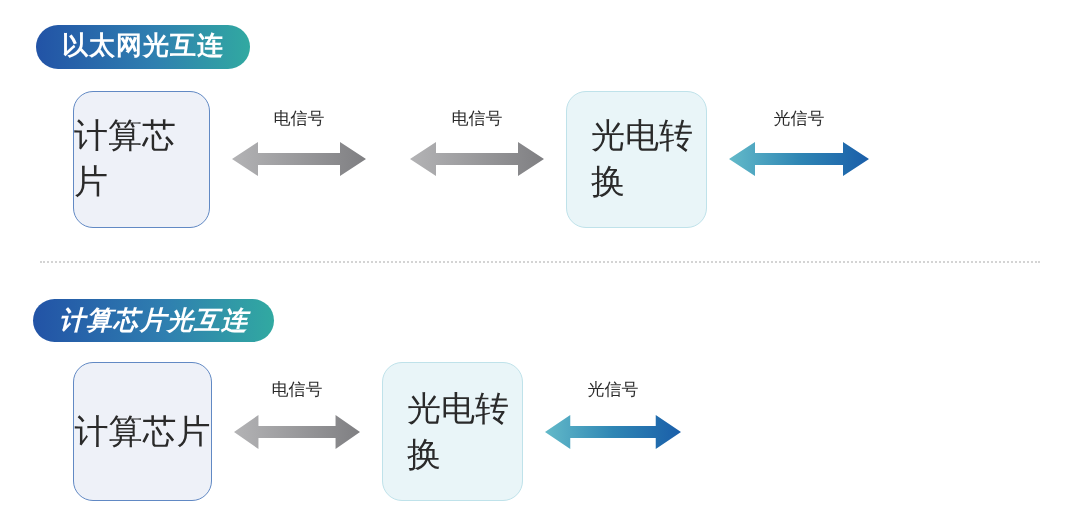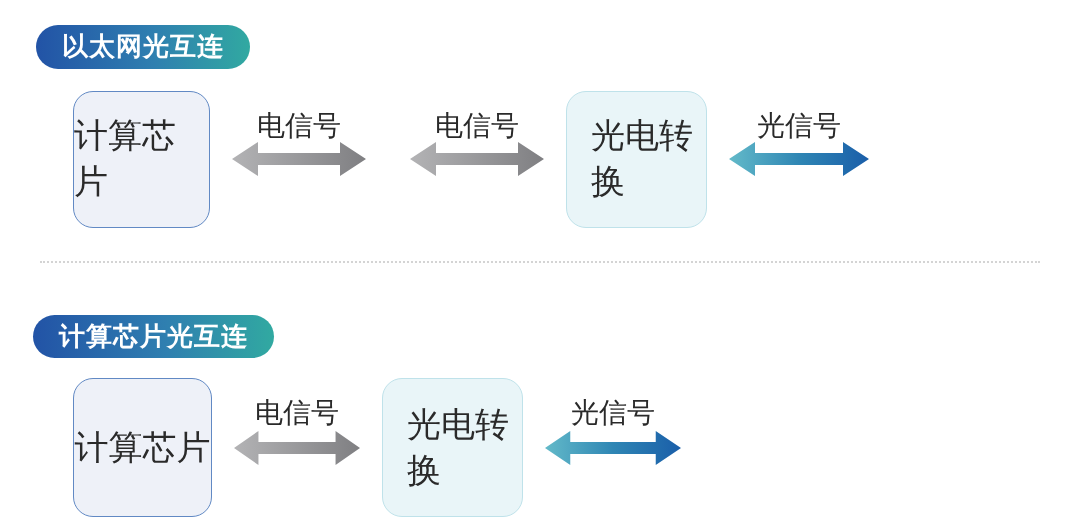--- a/index.html
+++ b/index.html
@@ -8,21 +8,21 @@
     background: #ffffff;
     font-family: "Liberation Sans", "DejaVu Sans", sans-serif;
   }
   .page {
     position: relative;
     width: 1080px;
     height: 517px;
     background: #ffffff;
     overflow: hidden;
   }
-  .section-1 { padding-top: 25px; }
+  .section-1 { padding-top: 25px; font-family: Liberation Serif, serif; }
   .pill {
     display: inline-block;
     margin-left: 36px;
     padding: 7px 26px 8px 26px;
     border-radius: 24px;
     background: linear-gradient(90deg, #2253a6 0%, #2f7fb0 55%, #31a9a1 100%);
     color: #ffffff;
     font-size: 26px;
     font-weight: bold;
     letter-spacing: 1px;
@@ -65,30 +65,30 @@
     display: flex;
     align-items: center;
     justify-content: center;
   }
   .connector .arrow-label {
     position: absolute;
     top: 16px;
     left: 50%;
     transform: translateX(-50%);
     white-space: nowrap;
-    font-size: 28px;
+    font-size: 17px;
     color: #2a2a2a;
   }
   .connector svg { display: block; }
   .divider {
     margin: 33px 40px 0 40px;
     border-top: 2px dotted #d4d4d4;
     height: 0;
   }
-  .section-2 .pill { margin-top: 52px; margin-left: 33px; }
+  .section-2 .pill { margin-top: 36px; margin-left: 33px; font-style: italic; }
   .hidden-defs { position: absolute; width: 0; height: 0; }
 </style>
 </head>
 <body>
 
 <svg class="hidden-defs" aria-hidden="true">
   <defs>
     <linearGradient id="gradGray" x1="0" y1="0" x2="1" y2="0">
       <stop offset="0" stop-color="#b3b3b5"></stop>
       <stop offset="1" stop-color="#7f7f82"></stop>

